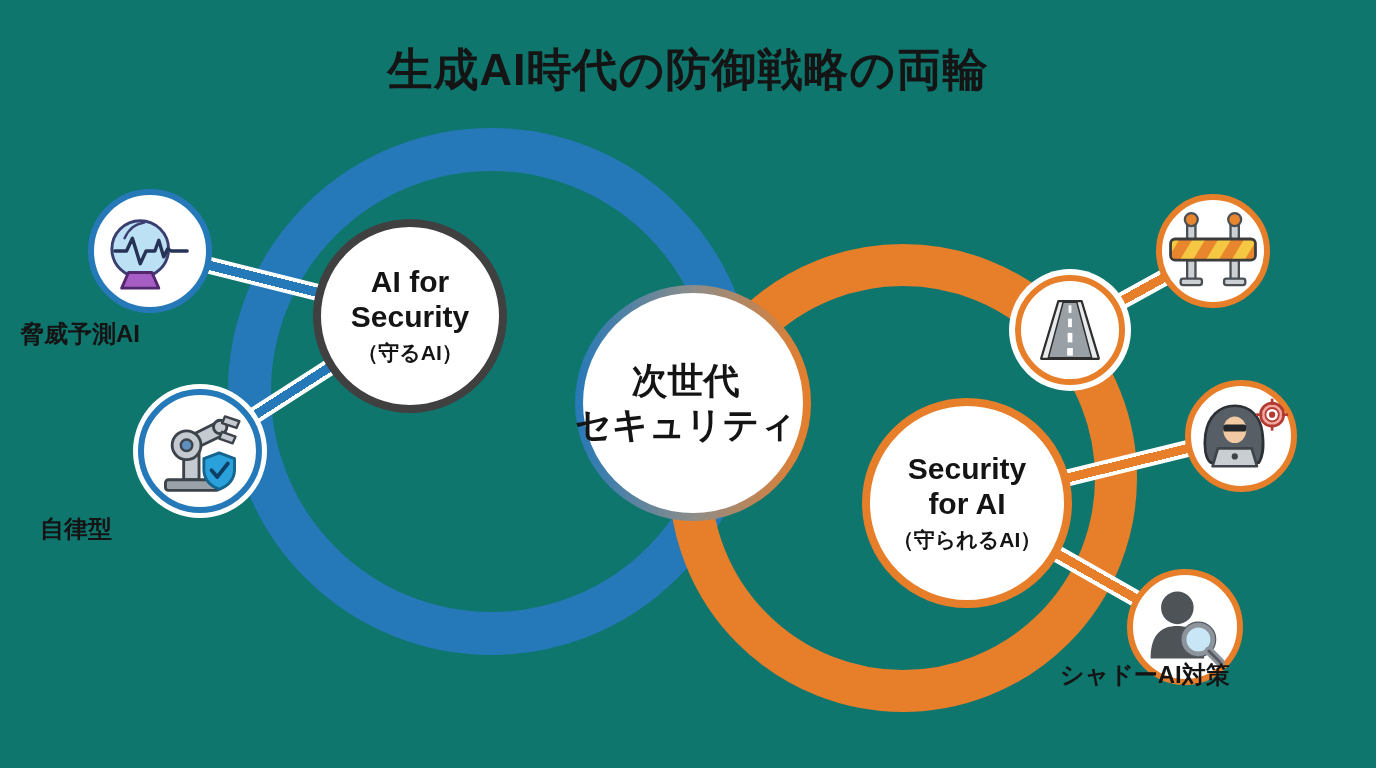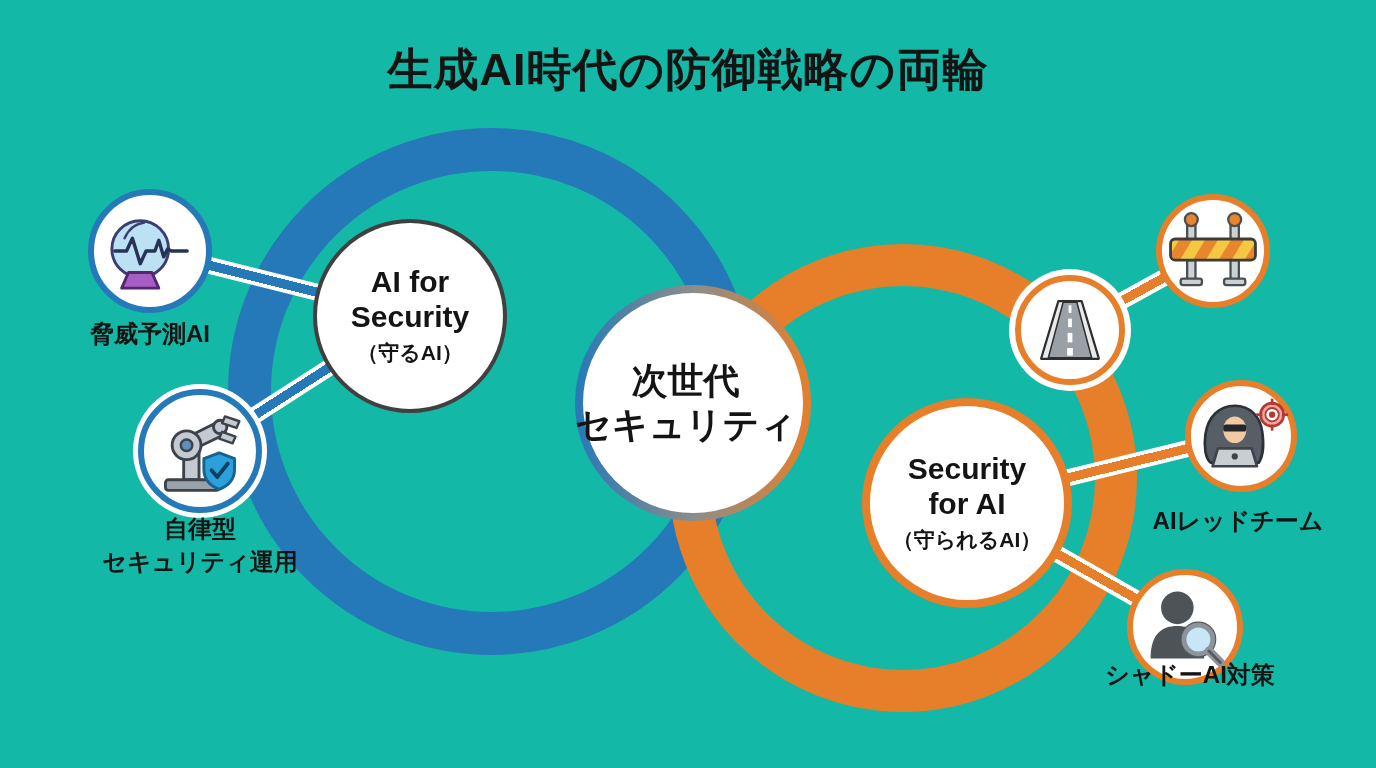--- a/index.html
+++ b/index.html
@@ -1,18 +1,18 @@
 <!DOCTYPE html>
 <html><head>
 <meta charset="utf-8">
 <style>
   * { margin:0; padding:0; box-sizing:border-box; }
   html,body { width:1376px; height:768px; }
   body { font-family:"Liberation Sans","DejaVu Sans",sans-serif; }
-  .canvas { position:relative; width:1376px; height:768px; background:#14b8a6; overflow:hidden; }
+  .canvas { position:relative; width:1376px; height:768px; background:#0f766e; overflow:hidden; }
 
   .title { position:absolute; left:0; top:40px; width:100%; text-align:center;
            font-size:45px; font-weight:900; color:#141414; letter-spacing:1px; z-index:6; }
 
   
   .ring { position:absolute; border-radius:50%; z-index:1; }
   .ring-blue   { left:228px; top:128px; width:527px; height:527px; border:43px solid #2679b8; }
   .ring-orange { left:669px; top:244px; width:468px; height:468px; border:42px solid #e77e2a; z-index:2; }
 
   
@@ -21,21 +21,21 @@
   .conn-orange { background:linear-gradient(to bottom,#ffffff 0 4px,#e77e2a 4px 13px,#ffffff 13px 100%); }
   .conn-threat   { left:150px;  top:242px; width:268px; transform:rotate(14.04deg); }
   .conn-auto     { left:200px;  top:442px; width:250px; transform:rotate(-32.74deg); }
   .conn-barrier  { left:1070px; top:321px; width:164px; transform:rotate(-28.9deg); }
   .conn-redteam  { left:967px;  top:494px; width:282px; transform:rotate(-13.74deg); }
   .conn-shadow   { left:967px;  top:494px; width:251px; transform:rotate(29.63deg); }
 
   
   .wcircle { position:absolute; background:#fff; border-radius:50%;
              display:flex; align-items:center; justify-content:center; z-index:4; }
-  .inner-left  { left:313px; top:219px; width:194px; height:194px; border:4px solid #404040; flex-direction:column; }
+  .inner-left  { left:313px; top:219px; width:194px; height:194px; border:8px solid #404040; flex-direction:column; }
   .inner-right { left:862px; top:398px; width:210px; height:210px; border:8px solid #e77e2a; flex-direction:column; }
 
   .center-circle { position:absolute; left:575px; top:285px; width:236px; height:236px; border-radius:50%;
                    background:linear-gradient(90deg,#2679b8 0%,#8c8d8a 50%,#e77e2a 100%);
                    display:flex; align-items:center; z-index:4; }
   .center-circle::before { content:''; position:absolute; inset:8px; background:#ffffff; border-radius:50%; }
   .center-text { position:relative; z-index:1; text-align:center; font-size:36px; font-weight:900;
                  line-height:1.22; color:#141414; }
 
   .ring-title { font-size:30px; font-weight:900; line-height:1.16; color:#141414; text-align:center; }
@@ -44,21 +44,21 @@
   .sat { border-width:6px; border-style:solid; }
   .sat-blue   { border-color:#2679b8; }
   .sat-orange { border-color:#e77e2a; }
   .c-threat  { left:88px;   top:189px; width:124px; height:124px; }
   .c-robot   { left:138px;  top:389px; width:124px; height:124px; box-shadow:0 0 0 5px #fff; }
   .c-road    { left:1015px; top:275px; width:110px; height:110px; box-shadow:0 0 0 6px #fff; }
   .c-barrier { left:1156px; top:194px; width:114px; height:114px; }
   .c-hacker  { left:1185px; top:380px; width:112px; height:112px; }
   .c-shadow  { left:1127px; top:569px; width:116px; height:116px; }
 
-  .sat-label { position:absolute; text-align:center; font-size:24px; font-weight:800;
+  .sat-label { position:absolute; font-size:24px; font-weight:800;
                color:#141414; line-height:33px; z-index:5; }
   .l-threat  { left:20px;   top:317px; width:260px; }
   .l-auto    { left:40px;   top:512px; width:320px; }
   .l-barrier { left:1094px; top:314px; width:260px; }
   .l-redteam { left:1108px; top:504px; width:260px; }
   .l-shadow  { left:1060px; top:658px; width:260px; }
 </style>
 </head>
 <body>
 
@@ -117,21 +117,20 @@
       <circle cx="71" cy="21" r="7" fill="#c4cad0" stroke="#3d434a" stroke-width="3"></circle>
       <path d="M76 10 l15 5 -3 7 -15 -5 z" fill="#c4cad0" stroke="#3d434a" stroke-width="2.5" stroke-linejoin="round"></path>
       <path d="M73 26 l14 5 -3 7 -14 -5 z" fill="#c4cad0" stroke="#3d434a" stroke-width="2.5" stroke-linejoin="round"></path>
       <rect x="14" y="76" width="56" height="11" rx="3" fill="#9aa1a8" stroke="#3d434a" stroke-width="3"></rect>
       <path d="M70 48 L86 54 L86 65 C86 75 80 82 70 86 C60 82 54 75 54 65 L54 54 Z" fill="#2ba1dc" stroke="#15638f" stroke-width="3" stroke-linejoin="round"></path>
       <polyline points="62,66 68,73 79,59" fill="none" stroke="#0c3f63" stroke-width="4" stroke-linecap="round" stroke-linejoin="round"></polyline>
     </svg>
   </div>
   <div class="sat-label l-auto">
     <div>自律型</div>
-    <div>セキュリティ運用</div>
   </div>
 
   <div class="wcircle sat sat-orange c-road">
     <svg width="76" height="76" viewBox="0 0 80 80">
       <path d="M28 10 L52 10 L70 70 L10 70 Z" fill="#9aa1a6" stroke="#2e2e2e" stroke-width="3" stroke-linejoin="round"></path>
       <path d="M28 10 L33 10 L17 70 L10 70 Z" fill="#e8eaeb" stroke="#2e2e2e" stroke-width="1.6"></path>
       <path d="M47 10 L52 10 L70 70 L63 70 Z" fill="#e8eaeb" stroke="#2e2e2e" stroke-width="1.6"></path>
       <rect x="38.5" y="14" width="3" height="8" fill="#fff"></rect>
       <rect x="38" y="28" width="4" height="9" fill="#fff"></rect>
       <rect x="37.5" y="43" width="5" height="10" fill="#fff"></rect>
@@ -174,21 +173,20 @@
       <circle cx="47" cy="67" r="3.5" fill="#3f444a"></circle>
       <circle cx="89" cy="20" r="13" fill="#f0a8a0" stroke="#b23a31" stroke-width="3"></circle>
       <circle cx="89" cy="20" r="7.5" fill="#ffffff" stroke="#b23a31" stroke-width="2"></circle>
       <circle cx="89" cy="20" r="3.5" fill="#b23a31"></circle>
       <line x1="89" y1="2" x2="89" y2="9" stroke="#b23a31" stroke-width="3"></line>
       <line x1="89" y1="31" x2="89" y2="38" stroke="#b23a31" stroke-width="3"></line>
       <line x1="71" y1="20" x2="78" y2="20" stroke="#b23a31" stroke-width="3"></line>
       <line x1="100" y1="20" x2="107" y2="20" stroke="#b23a31" stroke-width="3"></line>
     </svg>
   </div>
-  <div class="sat-label l-redteam">AIレッドチーム</div>
 
   <div class="wcircle sat sat-orange c-shadow">
     <svg width="88" height="84" viewBox="0 0 92 86">
       <circle cx="38" cy="23" r="17" fill="#4e5358"></circle>
       <path d="M10 76 C10 50 22 42 38 42 C54 42 66 50 66 76 Z" fill="#4e5358"></path>
       <circle cx="60" cy="56" r="17.5" fill="none" stroke="#545a60" stroke-width="2.5"></circle>
       <circle cx="60" cy="56" r="15" fill="#c8e6f6" stroke="#8d949b" stroke-width="5"></circle>
       <line x1="71" y1="68" x2="83" y2="80" stroke="#8d949b" stroke-width="9" stroke-linecap="round"></line>
       <line x1="71" y1="68" x2="83" y2="80" stroke="#545a60" stroke-width="3" stroke-linecap="round"></line>
     </svg>

